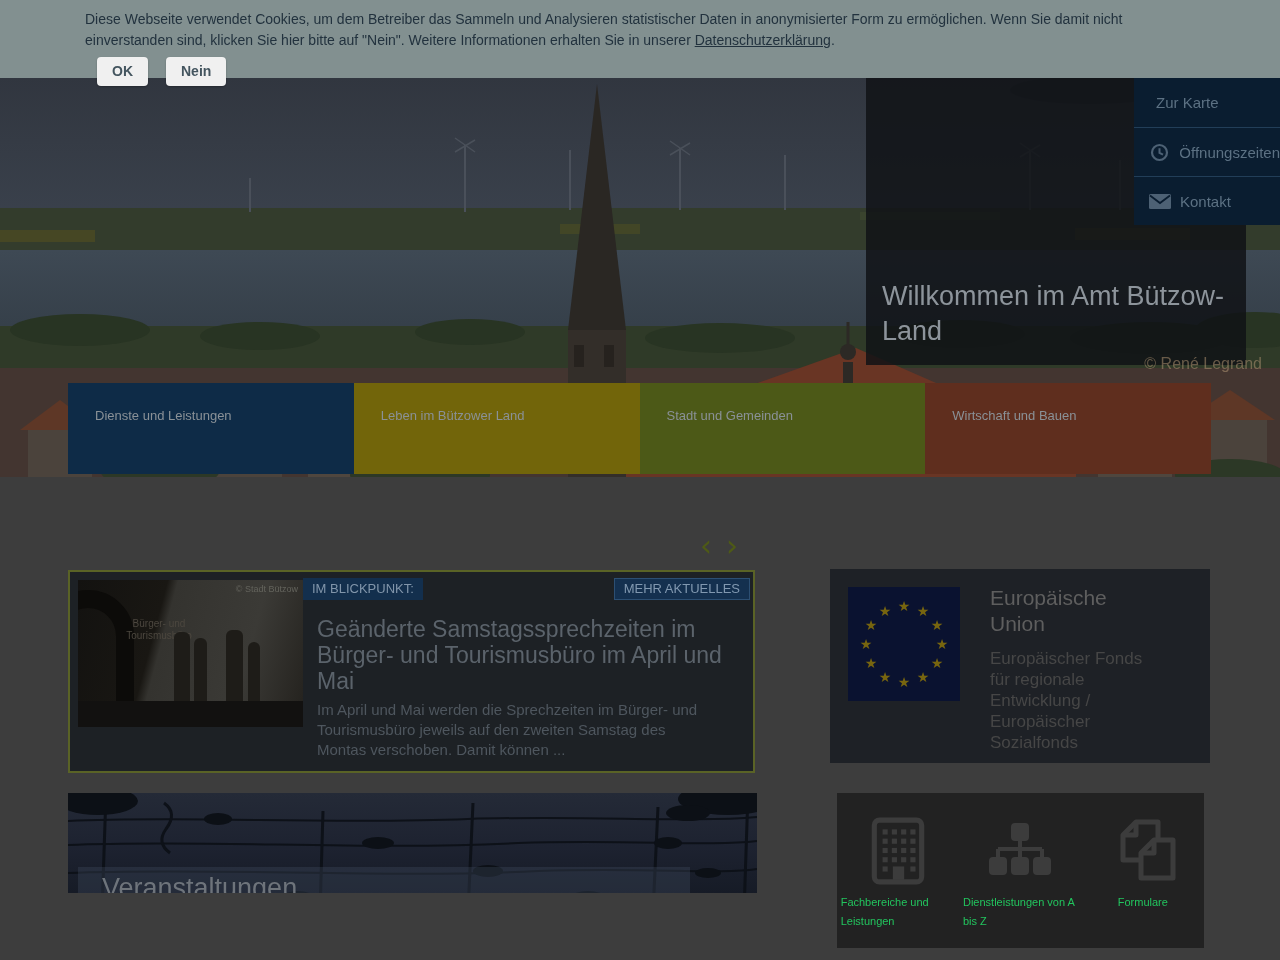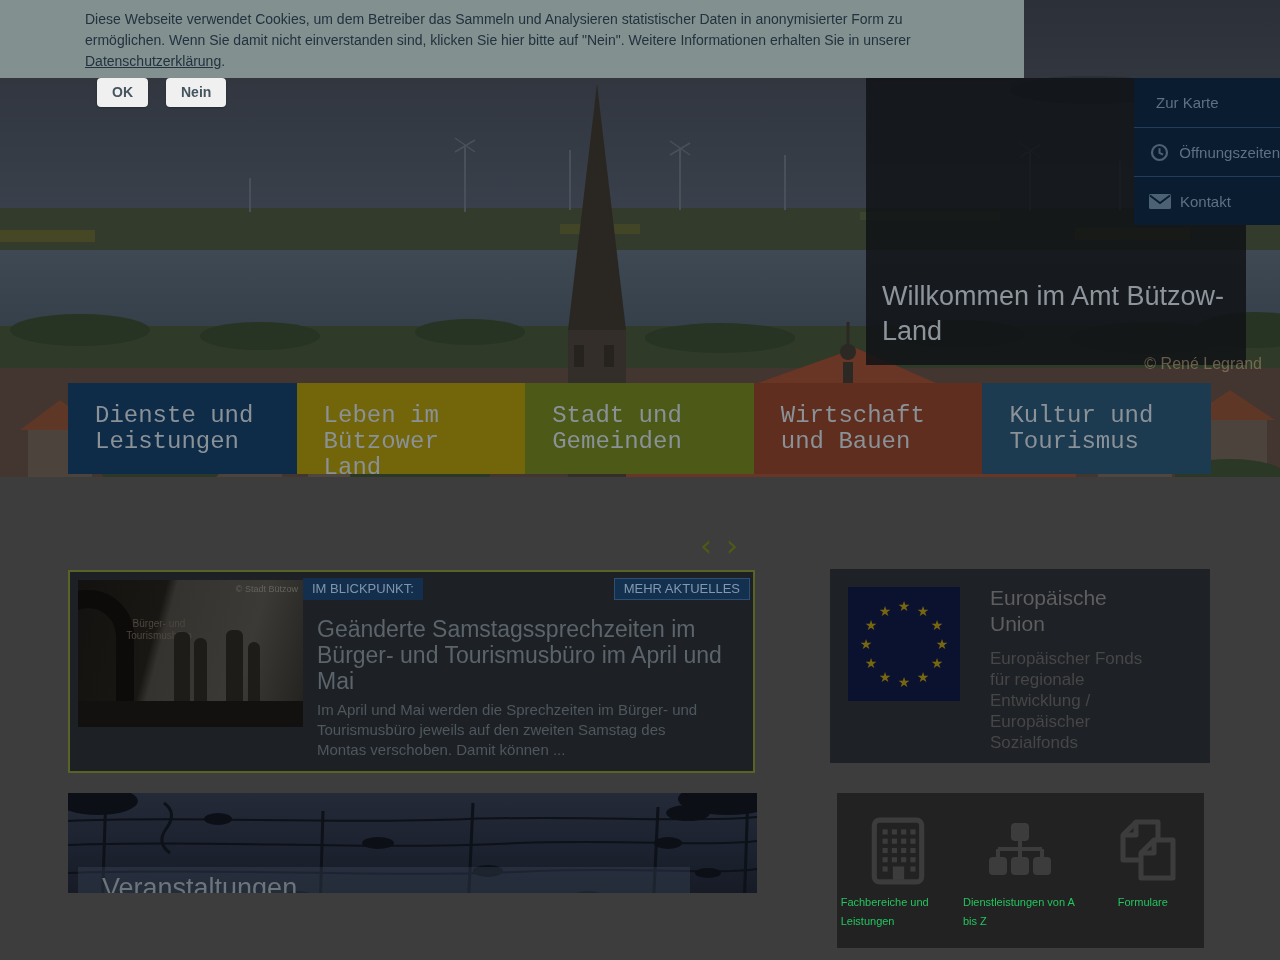--- a/index.html
+++ b/index.html
@@ -21,22 +21,22 @@
   .quicklinks { position:absolute; left:1134px; top:78px; width:146px; height:147px;
                 background:#0a1d30; }
   .ql-row { height:49px; display:flex; align-items:center; padding-left:14px;
             color:#5c7183; font-size:15px; cursor:pointer; }
   .ql-row + .ql-row { border-top:1px solid #223e58; }
   .ql-row .ql-ico { width:24px; margin-right:8px; display:flex; justify-content:center; }
   .ql-row.noicon { padding-left:22px;text-align:center; }
 
   
   .nav-tiles { position:absolute; left:68px; top:383px; width:1143px; height:91px; display:flex; }
-  .tile { flex:1 1 0; padding:20px 0 0 27px; font-size:24px; line-height:26px;
-          color:#8a9197; cursor:pointer;font-family:Liberation Mono, monospace; }
+  .tile { flex:1 1 0; padding:20px 0 0 27px; font-size:13px; line-height:26px;
+          color:#8a9197; cursor:pointer; }
   .tile span { display:block; max-width:165px; }
 
   
   .arrows { position:absolute; left:700px; top:531px; width:64px; display:flex; gap:14px; }
   .arrow { font-size:30px; line-height:30px; color:#4e5a16; cursor:pointer;
            font-family:"DejaVu Sans", sans-serif; }
 
   .news-card { position:absolute; left:68px; top:570px; width:687px; height:203px;
                background:#1d2125; border:2px solid #5a6326; }
   .news-img { position:absolute; left:8px; top:8px; width:225px; height:147px;
@@ -79,21 +79,21 @@
 
   
   .events { position:absolute; left:68px; top:793px; width:689px; height:100px; overflow:hidden;
             background:linear-gradient(180deg,#242a37 0%,#1d2230 55%,#161b26 100%);text-align:right; }
   .events svg { position:absolute; left:0; top:0; }
   .events-strip { position:absolute; left:10px; top:74px; width:612px; height:46px;
                   background:rgba(70,82,104,0.30); }
   .events-title { position:absolute; left:24px; top:6px; font-size:27px; color:#6e747b; }
 
   
-  .cookie { position:absolute; left:0; top:0; width:1024px; height:78px; background:#829090; z-index:50; }
+  .cookie { position:absolute; left:0; top:0; width:1280px; height:78px; background:#829090; z-index:50; }
   .cookie-inner { padding:9px 90px 0 85px; }
   .cookie-text { font-size:14px; line-height:21px; color:#22323e; max-width:1105px; }
   .cookie-link { text-decoration:underline; cursor:pointer; color:#22323e; }
   .cookie-btns { margin-top:6px; display:flex; gap:18px; padding-left:12px; }
   .cbtn { background:#f0f0f0; border:none; border-radius:4px; padding:6px 15px 7px;
           font-family:"Liberation Sans", sans-serif; font-size:14px; font-weight:bold;
           color:#44555f; cursor:pointer; box-shadow:0 1px 2px rgba(0,0,0,0.25); }
 </style>
 </head>
 <body>
@@ -230,23 +230,20 @@
       <span>Dienste und Leistungen</span>
     </div>
     <div class="tile" style="background: rgb(114, 101, 10);">
       <span>Leben im Bützower Land</span>
     </div>
     <div class="tile" style="background: rgb(76, 89, 23);">
       <span>Stadt und Gemeinden</span>
     </div>
     <div class="tile" style="background: rgb(95, 46, 30);">
       <span>Wirtschaft und Bauen</span>
-    </div>
-    <div class="tile" style="background: rgb(28, 58, 80);">
-      <span>Kultur und Tourismus</span>
     </div>
   </div>
 
   <div class="arrows">
     <span class="arrow">‹</span>
     <span class="arrow">›</span>
   </div>
 
   <div class="news-card">
     <div class="news-img">

